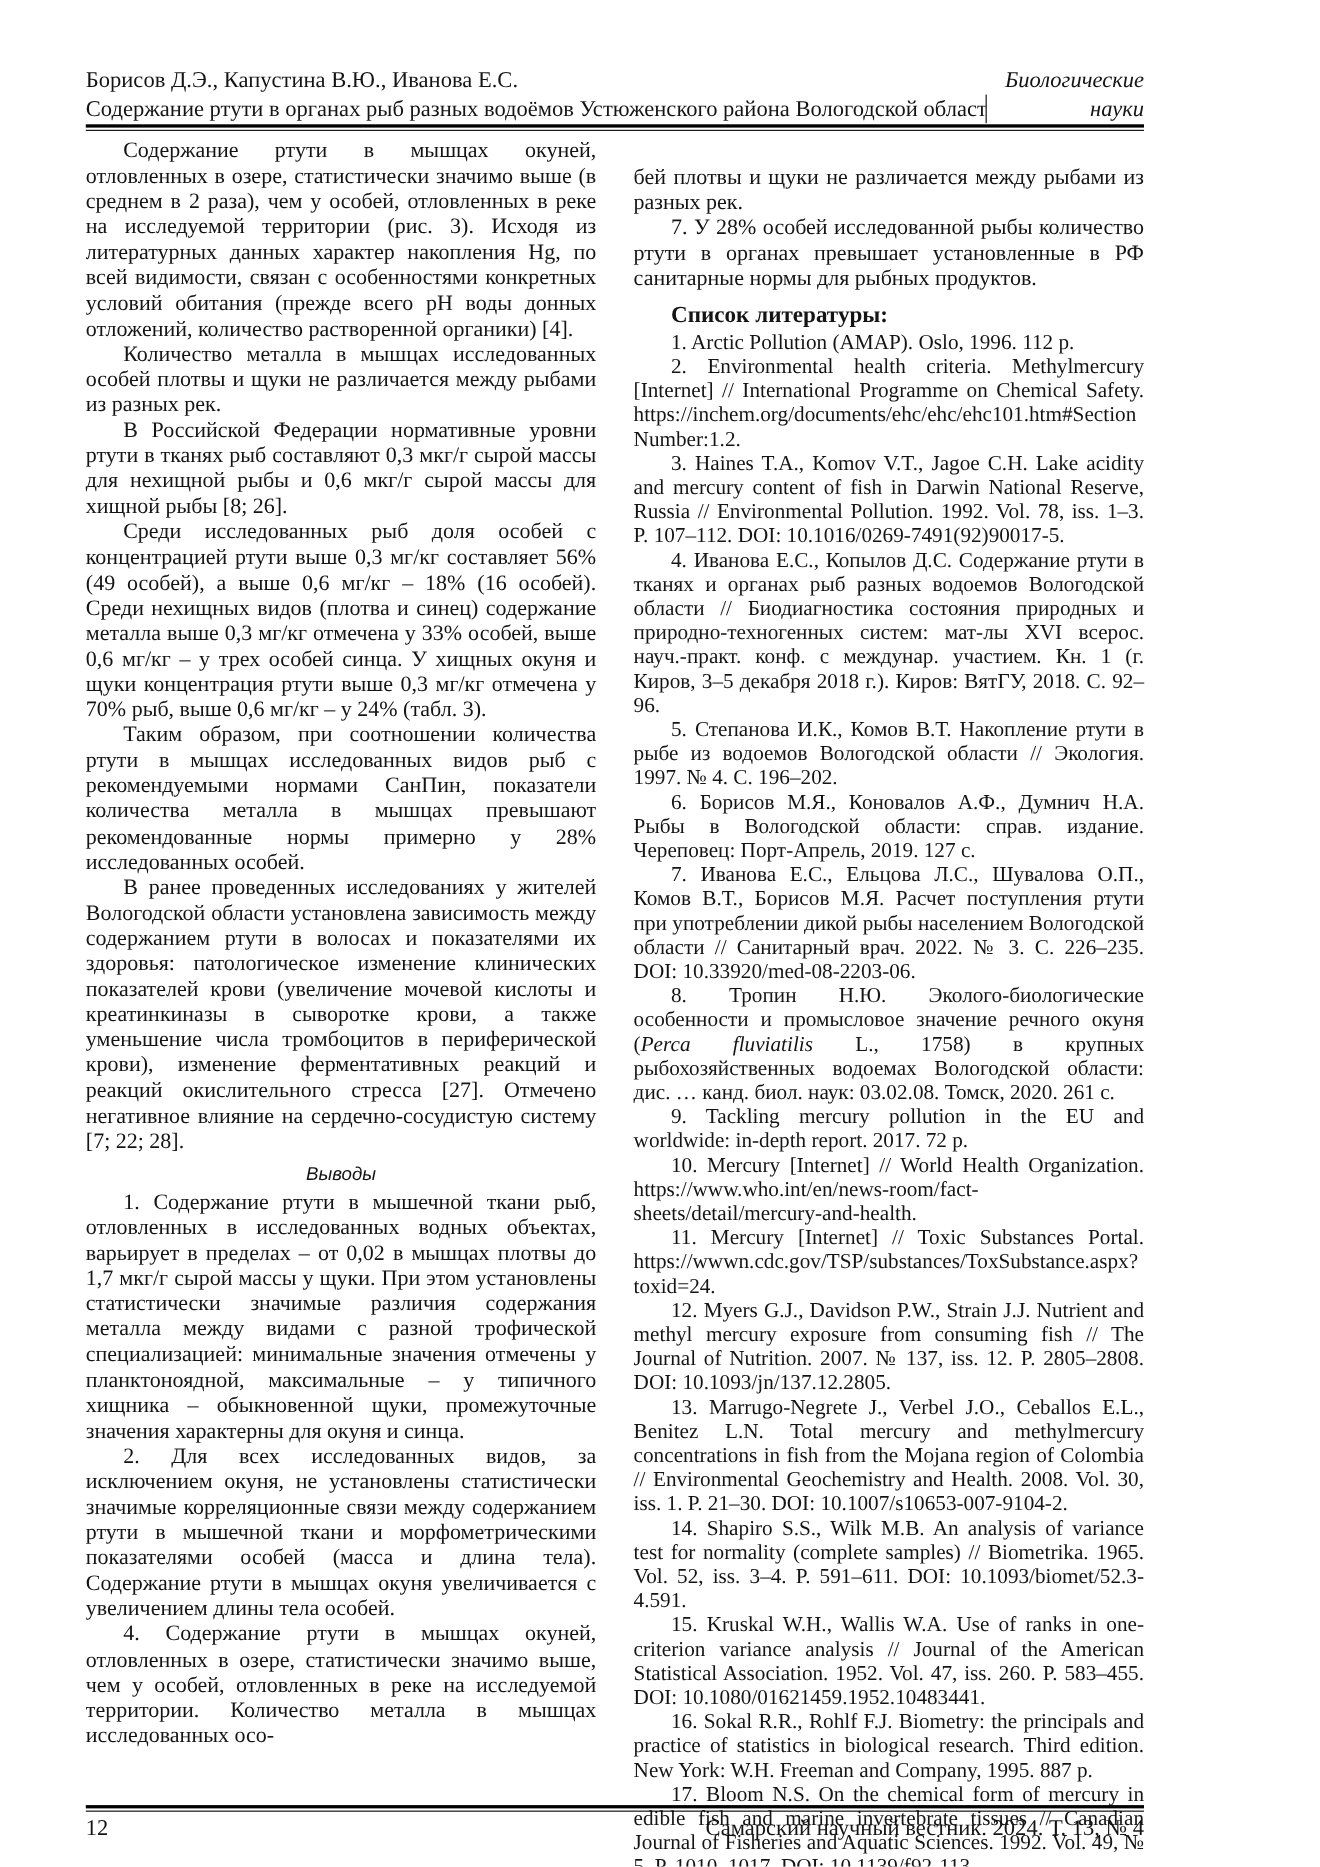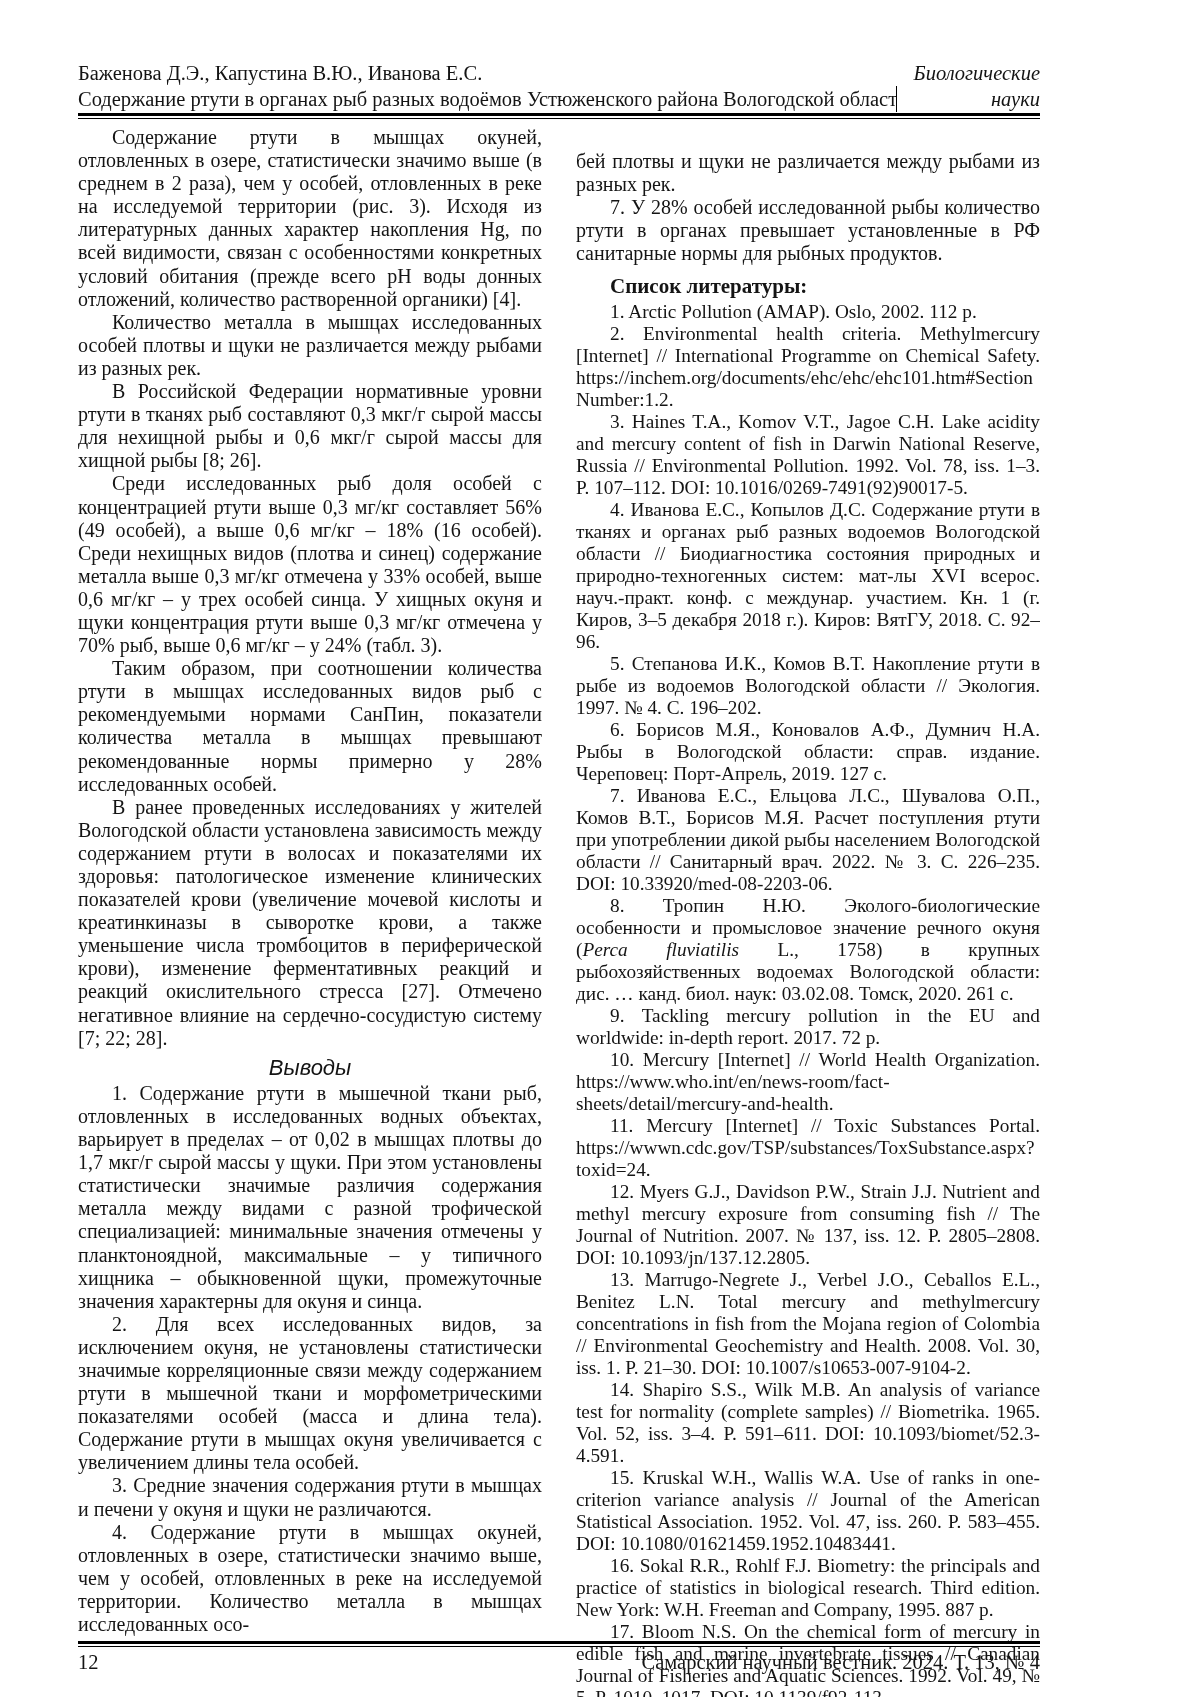--- a/index.html
+++ b/index.html
@@ -48,21 +48,21 @@
     text-align: justify;
     hyphens: auto;
   }
   .col p { margin: 0; text-indent: 34px; }
   .col p.noindent { text-indent: 0; margin-top: 24px; }
   .h-conclusions {
     text-align: center;
     text-indent: 0 !important;
     font-style: italic;
     font-family: "Liberation Sans", sans-serif;
-    font-size: 22px;
+    font-size: 17px;
     margin: 6px 0 3px 0 !important;
   }
   .h-refs {
     font-weight: bold;
     font-size: 21px;
     margin-top: 10px !important;
     margin-bottom: 2px !important;
   }
   .refs p {
     font-size: 19.3px;
@@ -88,21 +88,21 @@
   }
 </style>
 </head>
 <body>
 
 <div class="page">
   <div class="content">
 
     <div>
       <div class="hrow">
-        <div class="hcell-l">Баженова Д.Э., Капустина В.Ю., Иванова Е.С.</div>
+        <div class="hcell-l">Борисов Д.Э., Капустина В.Ю., Иванова Е.С.</div>
         <div class="hcell-r">Биологические</div>
       </div>
       <div class="hrow">
         <div class="hcell-l">Содержание ртути в органах рыб разных водоёмов Устюженского района Вологодской области</div>
         <div class="hcell-r divided">науки</div>
       </div>
       <div class="rule"></div>
     </div>
 
     <div class="columns">
@@ -113,31 +113,30 @@
             <p>Количество металла в мышцах исследованных особей плотвы и щуки не различается между рыбами из разных рек.</p>
             <p>В Российской Федерации нормативные уровни ртути в тканях рыб составляют 0,3 мкг/г сырой массы для нехищной рыбы и 0,6 мкг/г сырой массы для хищной рыбы [8; 26].</p>
             <p>Среди исследованных рыб доля особей с концентрацией ртути выше 0,3 мг/кг составляет 56% (49 особей), а выше 0,6 мг/кг – 18% (16 особей). Среди нехищных видов (плотва и синец) содержание металла выше 0,3 мг/кг отмечена у 33% особей, выше 0,6 мг/кг – у трех особей синца. У хищных окуня и щуки концентрация ртути выше 0,3 мг/кг отмечена у 70% рыб, выше 0,6 мг/кг – у 24% (табл. 3).</p>
             <p>Таким образом, при соотношении количества ртути в мышцах исследованных видов рыб с рекомендуемыми нормами СанПин, показатели количества металла в мышцах превышают рекомендованные нормы примерно у 28% исследованных особей.</p>
             <p>В ранее проведенных исследованиях у жителей Вологодской области установлена зависимость между содержанием ртути в волосах и показателями их здоровья: патологическое изменение клинических показателей крови (увеличение мочевой кислоты и креатинкиназы в сыворотке крови, а также уменьшение числа тромбоцитов в периферической крови), изменение ферментативных реакций и реакций окислительного стресса [27]. Отмечено негативное влияние на сердечно-сосудистую систему [7; 22; 28].</p>
           </div>
         <p class="h-conclusions">Выводы</p>
         <div>
             <p>1. Содержание ртути в мышечной ткани рыб, отловленных в исследованных водных объектах, варьирует в пределах – от 0,02 в мышцах плотвы до 1,7 мкг/г сырой массы у щуки. При этом установлены статистически значимые различия содержания металла между видами с разной трофической специализацией: минимальные значения отмечены у планктоноядной, максимальные – у типичного хищника – обыкновенной щуки, промежуточные значения характерны для окуня и синца.</p>
             <p>2. Для всех исследованных видов, за исключением окуня, не установлены статистически значимые корреляционные связи между содержанием ртути в мышечной ткани и морфометрическими показателями особей (масса и длина тела). Содержание ртути в мышцах окуня увеличивается с увеличением длины тела особей.</p>
-            <p>3. Средние значения содержания ртути в мышцах и печени у окуня и щуки не различаются.</p>
             <p>4. Содержание ртути в мышцах окуней, отловленных в озере, статистически значимо выше, чем у особей, отловленных в реке на исследуемой территории. Количество металла в мышцах исследованных осо-</p>
           </div>
       </div>
 
       <div class="col">
         <p class="noindent">бей плотвы и щуки не различается между рыбами из разных рек.</p>
         <p>7. У 28% особей исследованной рыбы количество ртути в органах превышает установленные в РФ санитарные нормы для рыбных продуктов.</p>
         <p class="h-refs">Список литературы:</p>
         <div class="refs">
-            <p>1. Arctic Pollution (AMAP). Oslo, 2002. 112 p.</p>
+            <p>1. Arctic Pollution (AMAP). Oslo, 1996. 112 p.</p>
             <p>2. Environmental health criteria. Methylmercury [Internet] // International Programme on Chemical Safety. https://inchem.org/documents/ehc/ehc/ehc101.htm#SectionNumber:1.2.</p>
             <p>3. Haines T.A., Komov V.T., Jagoe C.H. Lake acidity and mercury content of fish in Darwin National Reserve, Russia // Environmental Pollution. 1992. Vol. 78, iss. 1–3. P. 107–112. DOI: 10.1016/0269-7491(92)90017-5.</p>
             <p>4. Иванова Е.С., Копылов Д.С. Содержание ртути в тканях и органах рыб разных водоемов Вологодской области // Биодиагностика состояния природных и природно-техногенных систем: мат-лы XVI всерос. науч.-практ. конф. с междунар. участием. Кн. 1 (г. Киров, 3–5 декабря 2018 г.). Киров: ВятГУ, 2018. С. 92–96.</p>
             <p>5. Степанова И.К., Комов В.Т. Накопление ртути в рыбе из водоемов Вологодской области // Экология. 1997. № 4. С. 196–202.</p>
             <p>6. Борисов М.Я., Коновалов А.Ф., Думнич Н.А. Рыбы в Вологодской области: справ. издание. Череповец: Порт-Апрель, 2019. 127 с.</p>
             <p>7. Иванова Е.С., Ельцова Л.С., Шувалова О.П., Комов В.Т., Борисов М.Я. Расчет поступления ртути при употреблении дикой рыбы населением Вологодской области // Санитарный врач. 2022. № 3. С. 226–235. DOI: 10.33920/med-08-2203-06.</p>
             <p><span>8. Тропин Н.Ю. Эколого-биологические особенности и промысловое значение речного окуня (</span><i>Perca fluviatilis</i><span> L., 1758) в крупных рыбохозяйственных водоемах Вологодской области: дис. … канд. биол. наук: 03.02.08. Томск, 2020. 261 с.</span></p>
             <p>9. Tackling mercury pollution in the EU and worldwide: in-depth report. 2017. 72 p.</p>
             <p>10. Mercury [Internet] // World Health Organization. https://www.who.int/en/news-room/fact-sheets/detail/mercury-and-health.</p>
             <p>11. Mercury [Internet] // Toxic Substances Portal. https://wwwn.cdc.gov/TSP/substances/ToxSubstance.aspx?toxid=24.</p>

